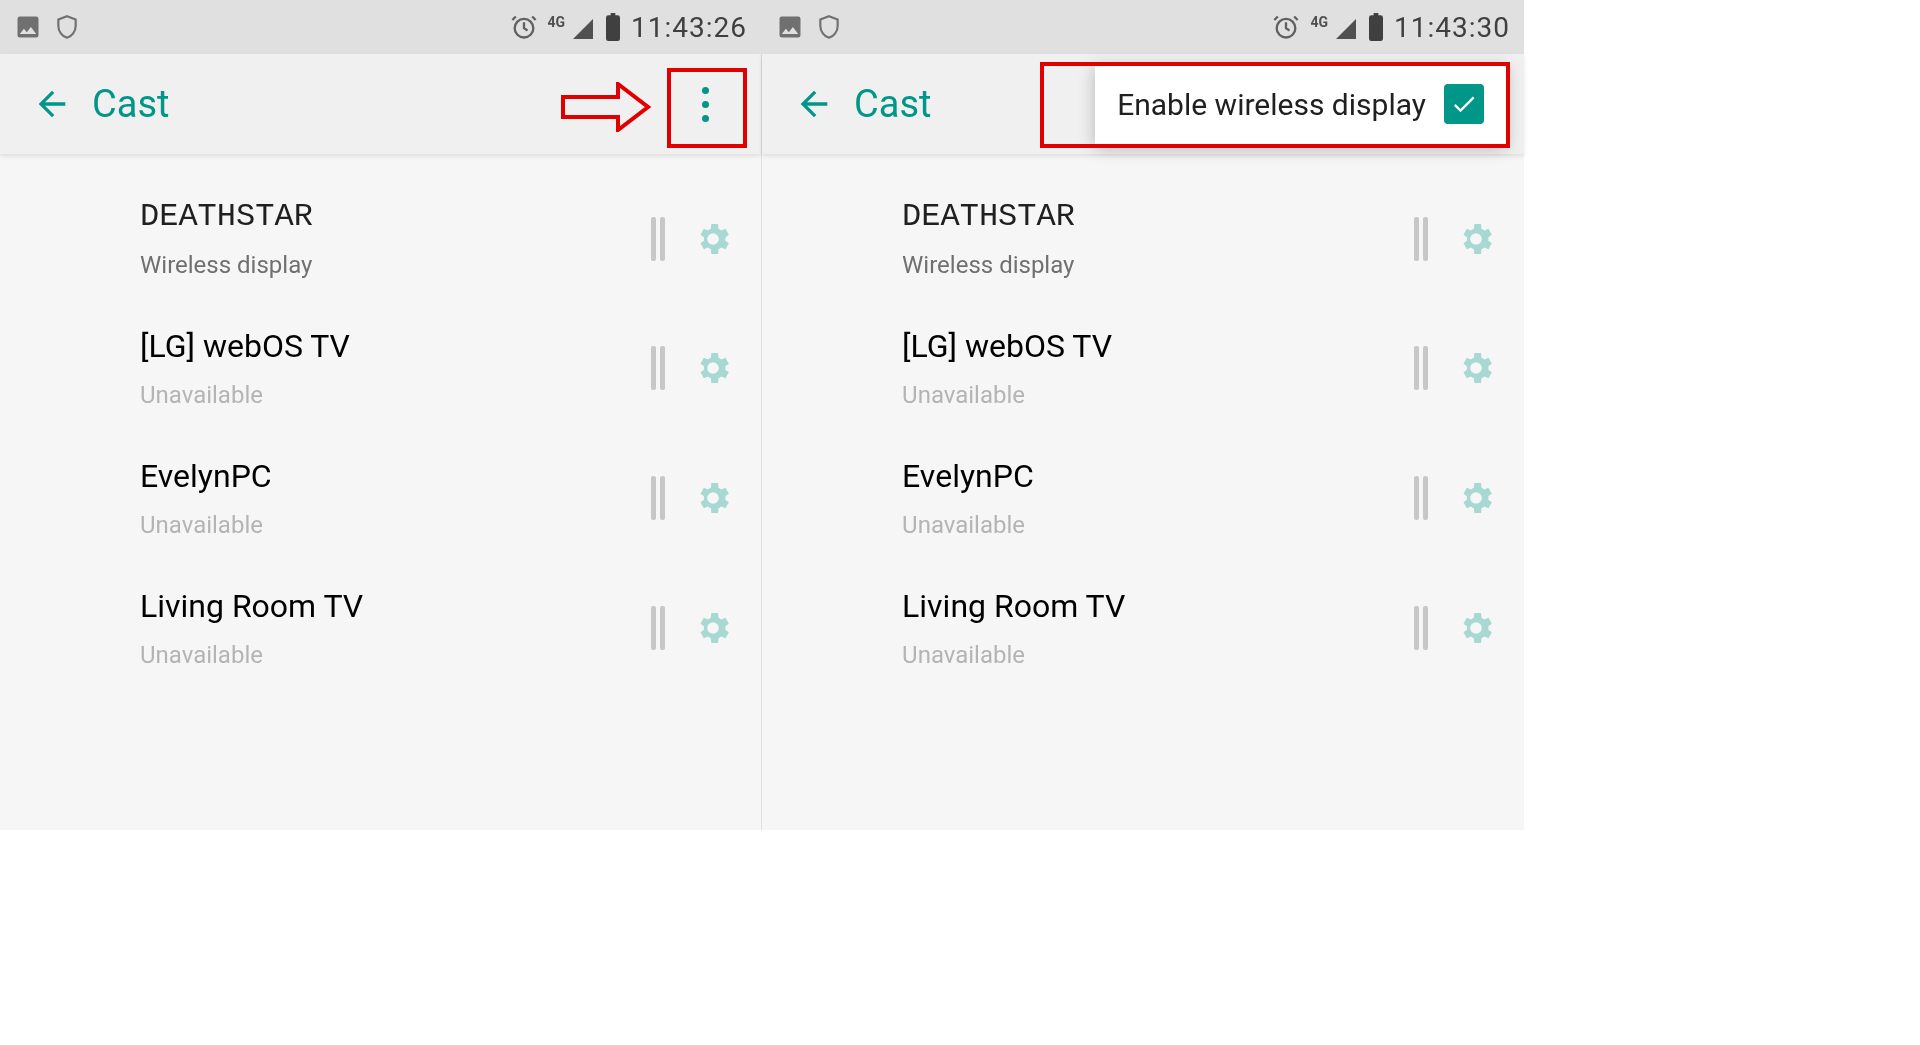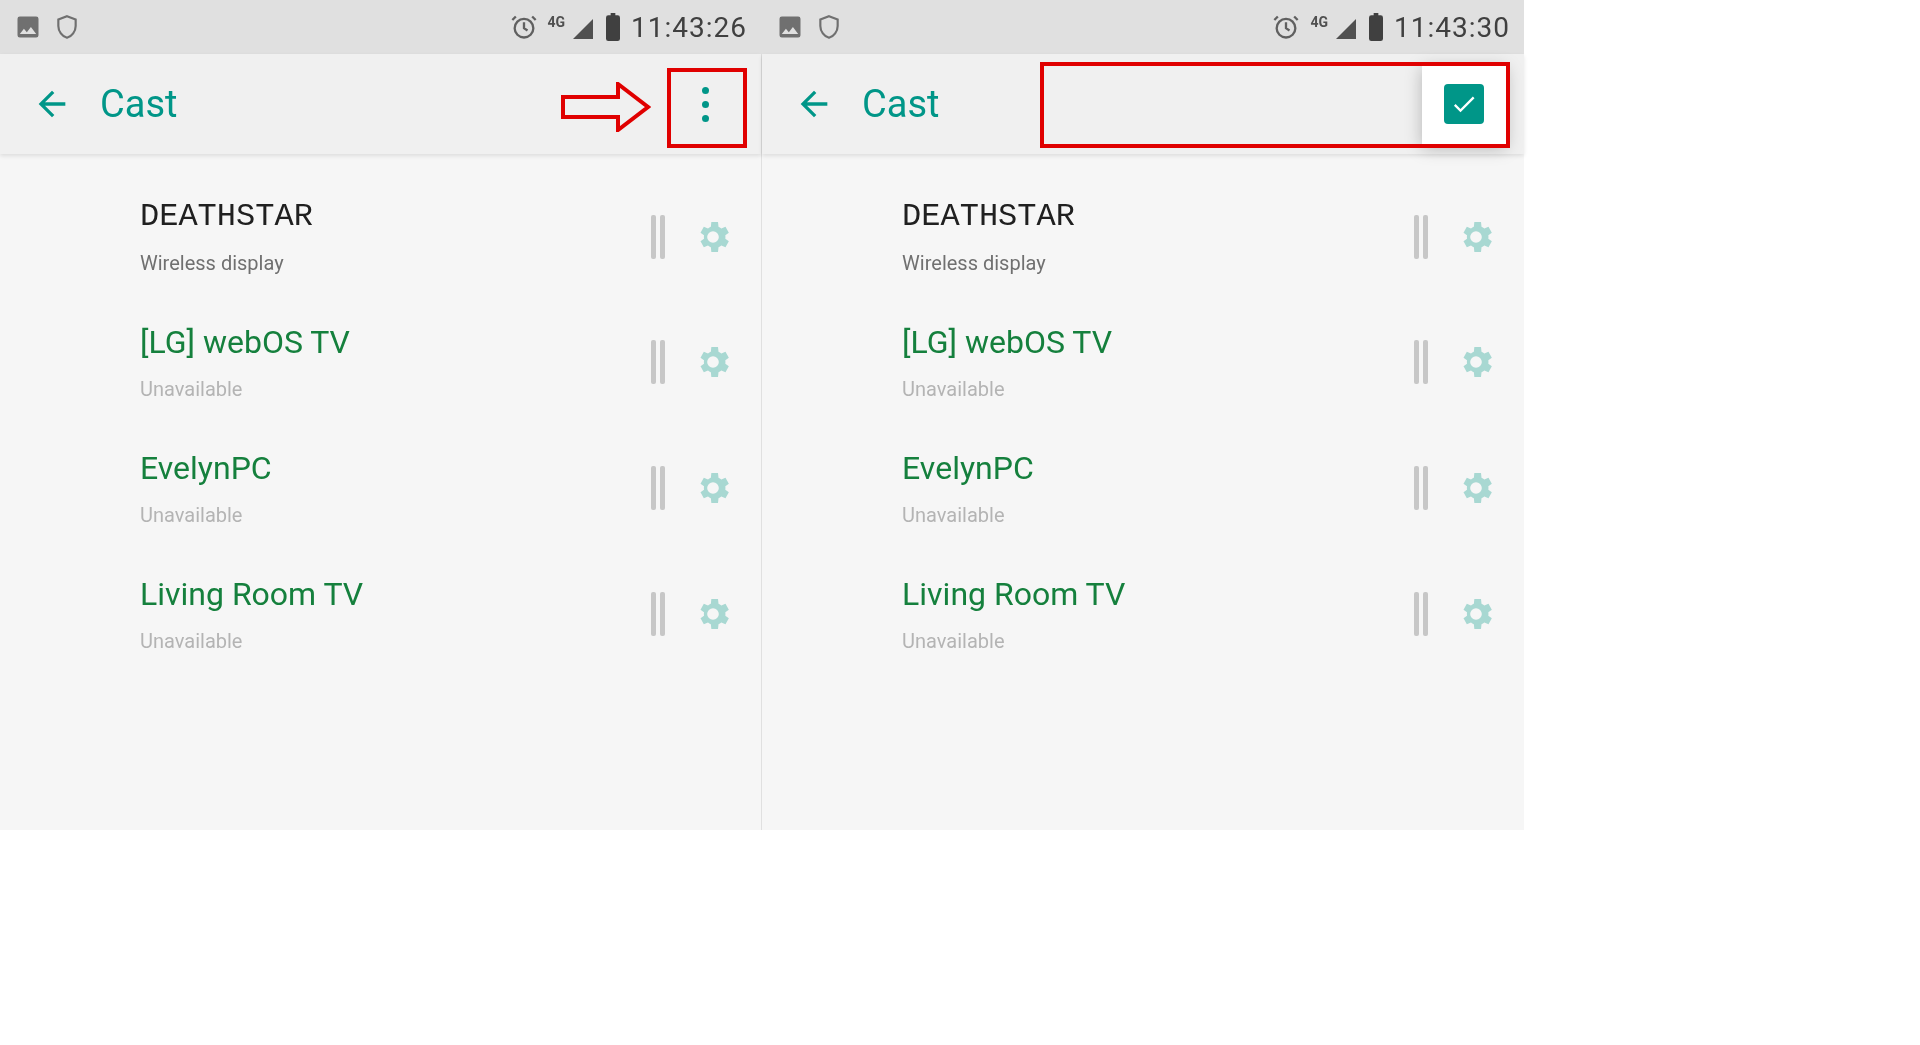--- a/index.html
+++ b/index.html
@@ -42,21 +42,21 @@
   .appbar {
     height: 100px;
     background: #f0f0f0;
     display: flex;
     align-items: center;
     padding: 0 28px;
     box-shadow: 0 2px 4px rgba(0,0,0,0.1);
     position: relative;
   }
   .back-arrow { color: #009688; width: 48px; height: 48px; display:flex; align-items:center; justify-content:center; cursor:pointer; }
-  .title { color: #009688; font-size: 38px; font-weight: 400; margin-left: 24px; }
+  .title { color: #009688; font-size: 38px; font-weight: 400; margin-left: 16px; }
   .overflow {
     margin-left: auto;
     width: 56px; height: 56px;
     display: flex; flex-direction: column; align-items: center; justify-content: center; gap: 7px;
     cursor: pointer;
   }
   .overflow .dot { width: 7px; height: 7px; background: #009688; border-radius: 50%; }
 
   
   .redbox {
@@ -70,22 +70,22 @@
   }
 
   
   .list { padding: 20px 0 0 0; background: #f6f6f6; }
   .row {
     display: flex; align-items: center;
     padding: 24px 28px 24px 140px;
     min-height: 120px;
   }
   .row .texts { flex: 1; }
-  .row .name { font-size: 32px; color: #15803d; }
-  .row .sub { font-size: 20px; color: #b4b4b4; margin-top: 16px; }
+  .row .name { font-size: 32px; color: #000000; }
+  .row .sub { font-size: 24px; color: #b4b4b4; margin-top: 16px; }
   .row.active .name { color: #202020; font-weight: 400; font-family: Liberation Mono, monospace; }
   .row.active .sub { color: #707070; }
   .drag {
     width: 18px; height: 44px;
     display: flex; gap: 4px; margin-right: 24px;
   }
   .drag .bar { width: 5px; background: #c7c7c7; border-radius: 2px; }
   .gear { color: #a8d8d2; width: 40px; height: 40px; cursor:pointer; }
 
   
@@ -272,20 +272,21 @@
     <div class="appbar">
       <div class="back-arrow">
         <svg width="40" height="40" viewBox="0 0 24 24">
             <path fill="#009688" d="M20 11H7.8l5.6-5.6L12 4l-8 8 8 8 1.4-1.4L7.8 13H20z"></path>
           </svg>
       </div>
       <div class="title">Cast</div>
     </div>
 
     <div class="popup">
+      <span class="popup-label">Enable wireless display</span>
       <div class="checkbox">
         <svg width="28" height="28" viewBox="0 0 24 24">
             <path fill="#fff" d="M9 16.2 4.8 12l-1.4 1.4L9 19 21 7l-1.4-1.4z"></path>
           </svg>
       </div>
     </div>
     <div class="redbox" style="top:62px; right:14px; width:470px; height:86px;"></div>
 
     <div class="list">
       <div class="row active">

